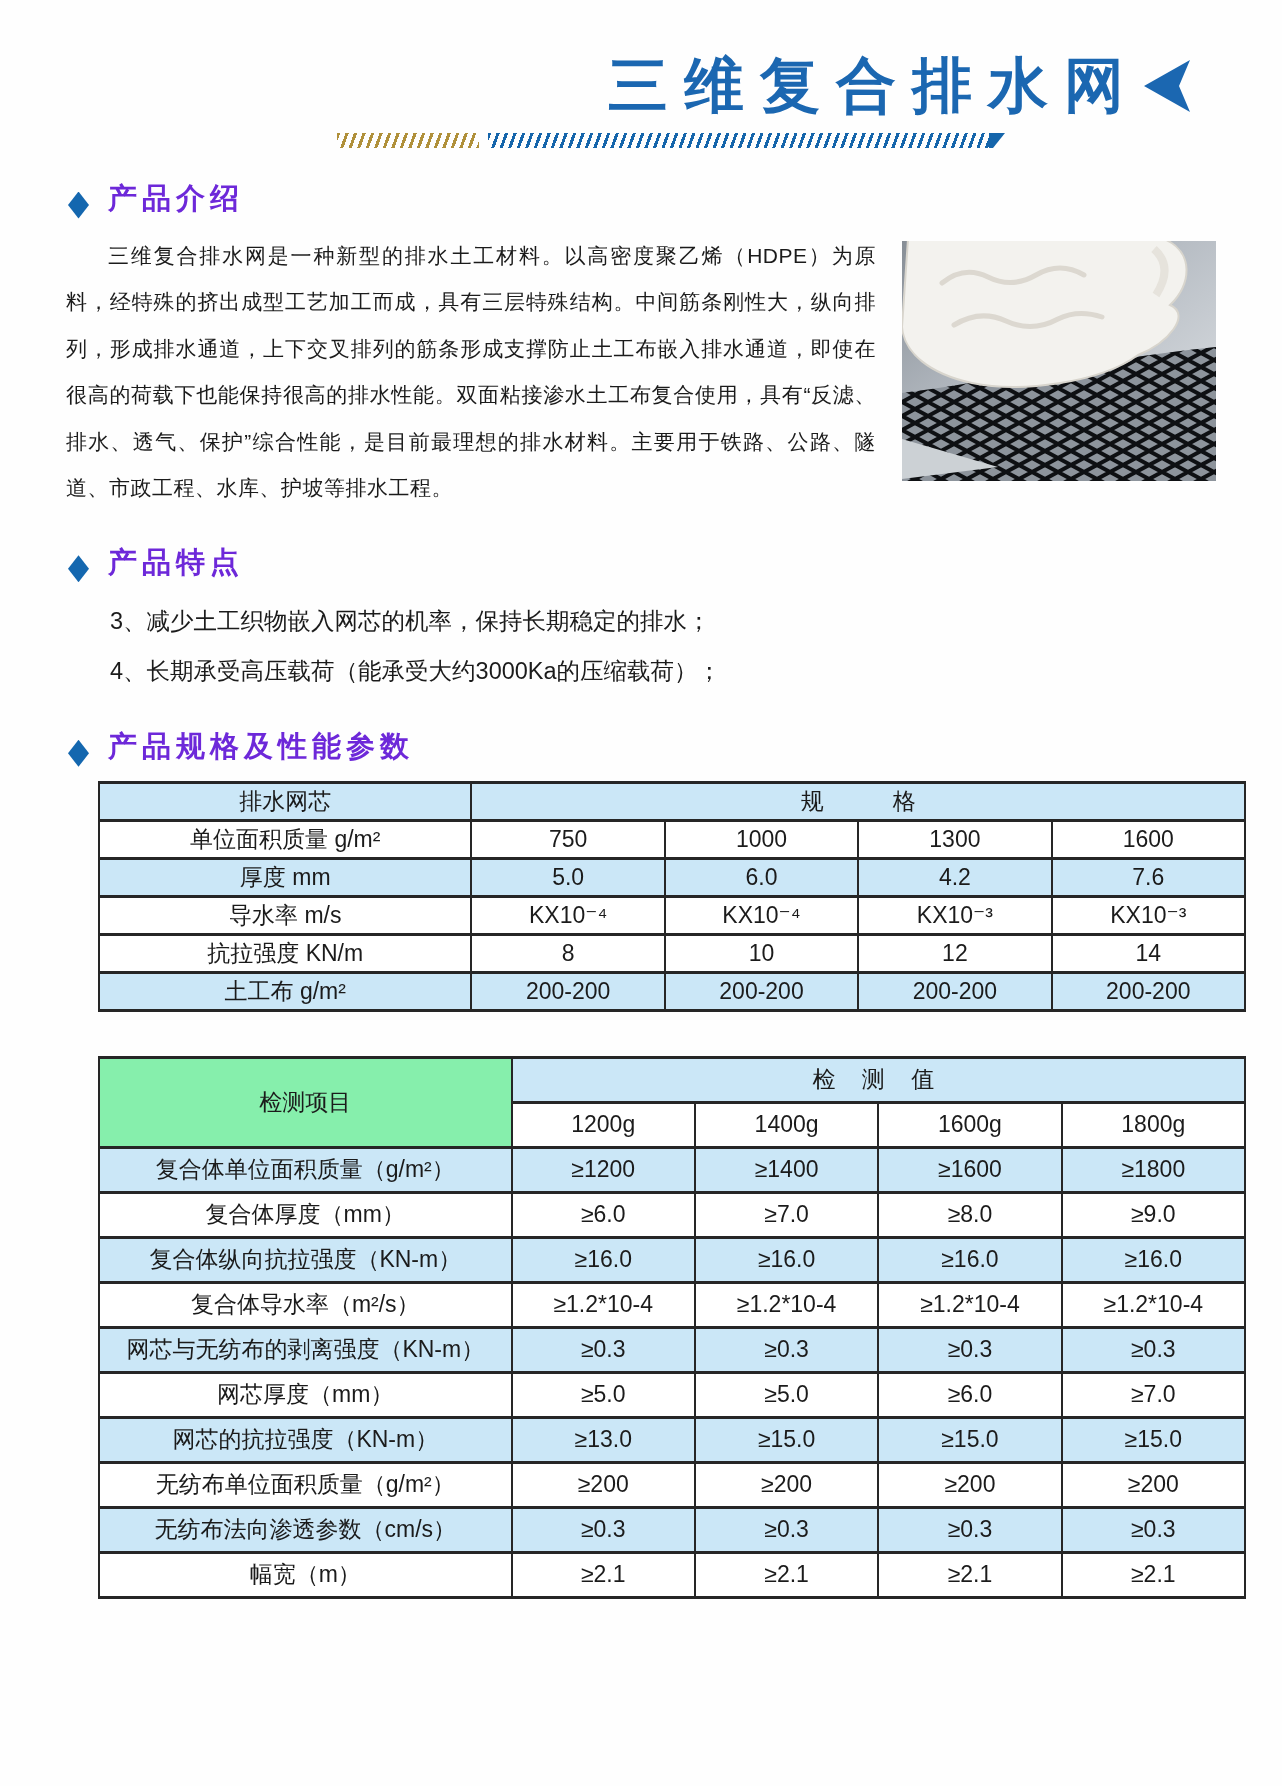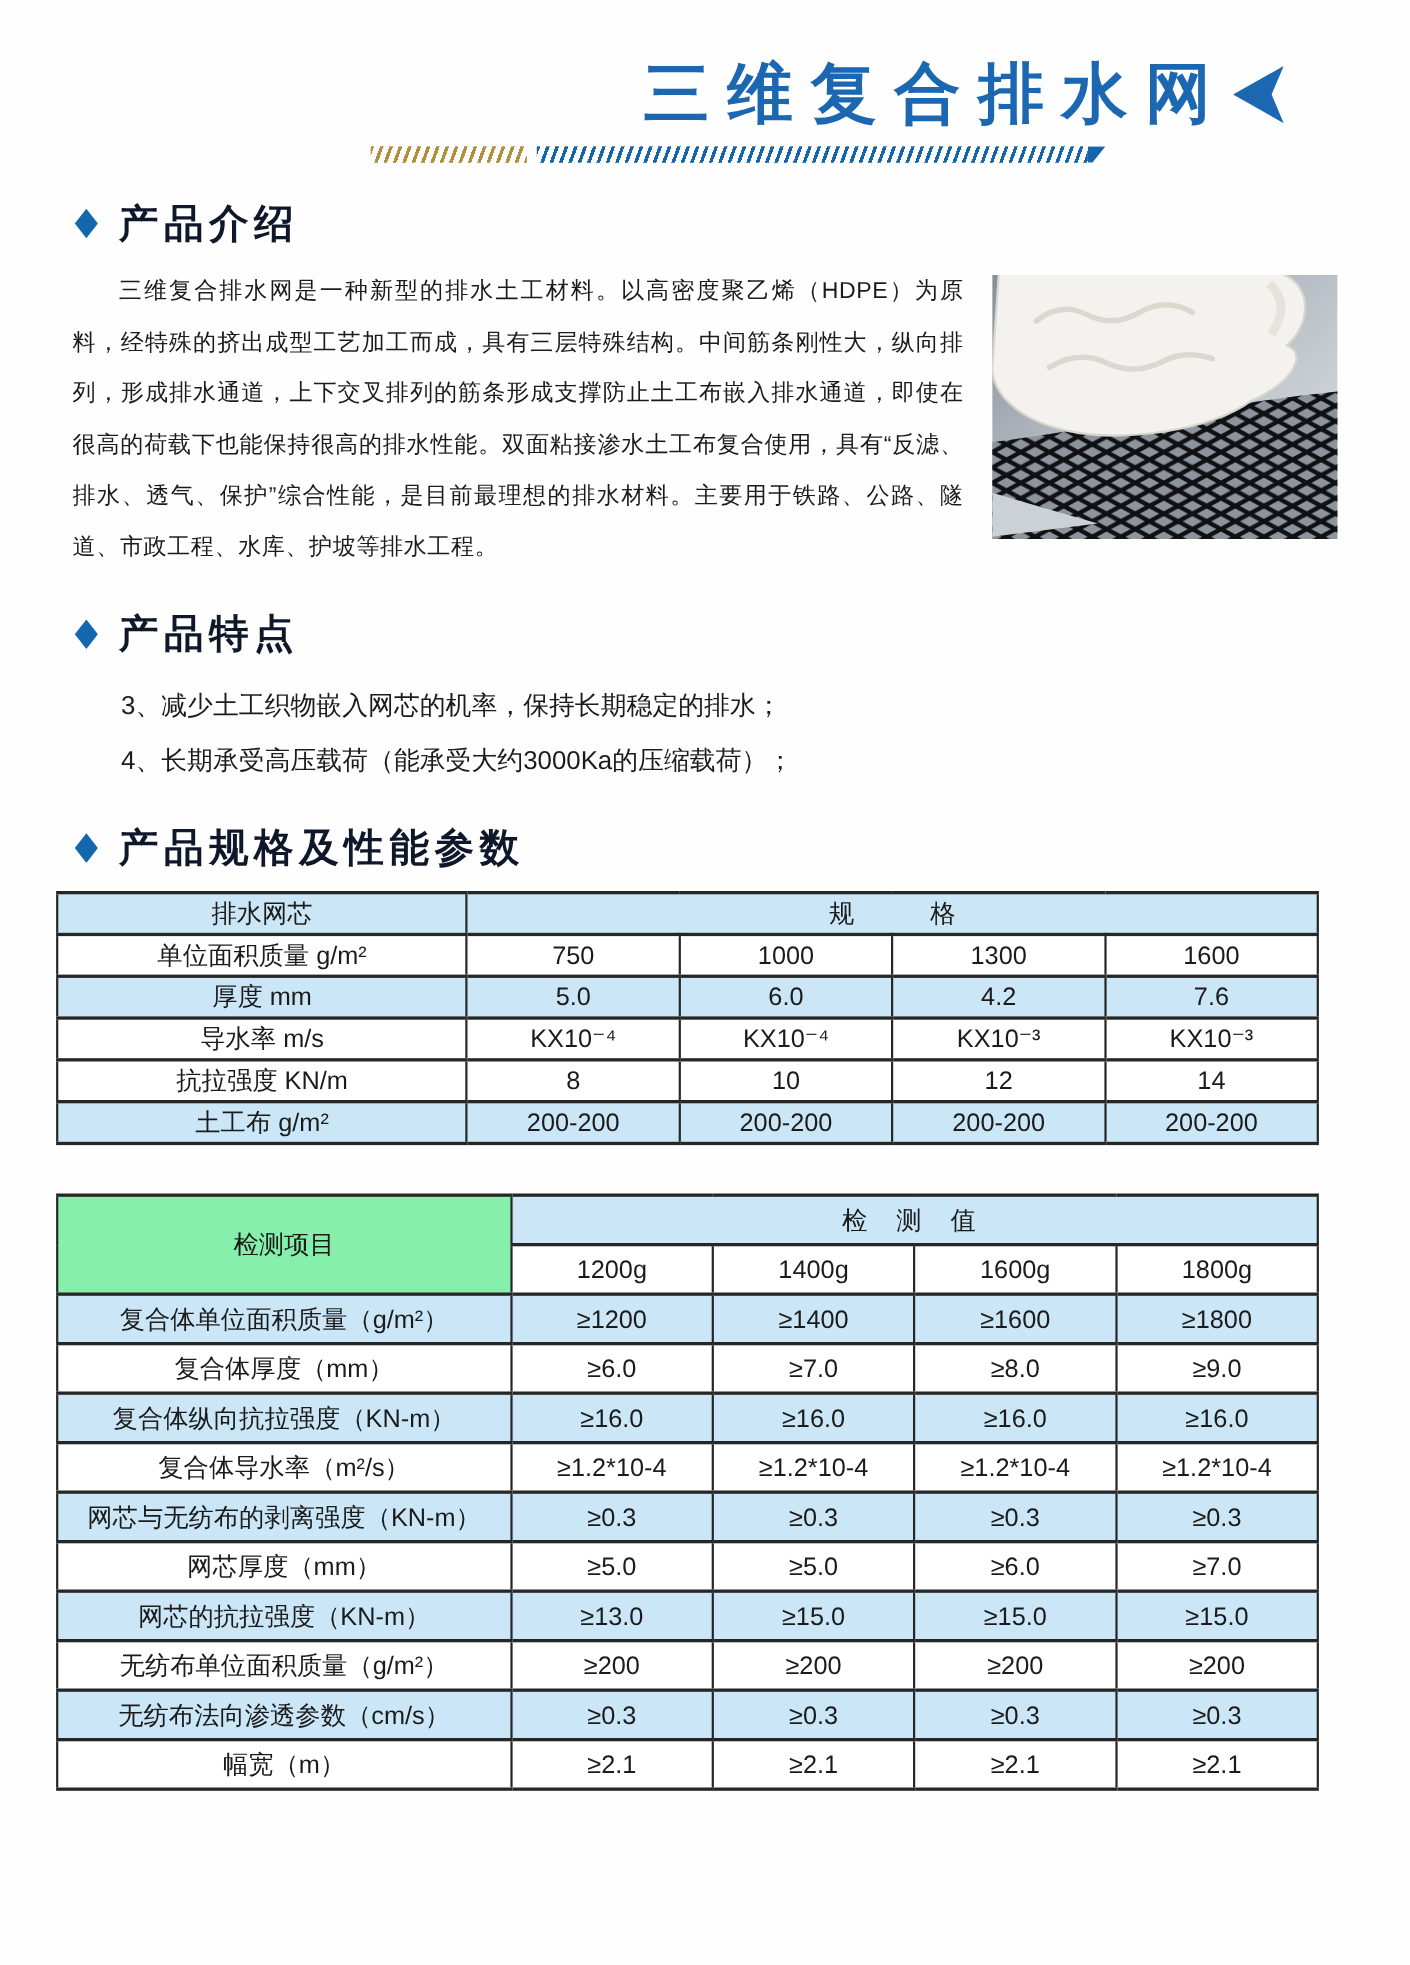--- a/index.html
+++ b/index.html
@@ -11,21 +11,21 @@
     overflow:hidden;
     font-family:"Liberation Sans","DejaVu Sans",sans-serif;
     color:#1b1b1b;
   }
   
   .masthead{padding-top:48px;}
   .title-row{
     display:flex;
     justify-content:flex-end;
     align-items:center;
-    padding-right:115px;
+    padding-right:92px;
     gap:10px;
   }
   .page-title{
     margin:0;
     font-family:"DejaVu Serif","Liberation Serif",serif;
     font-weight:bold;
     font-size:60px;
     letter-spacing:16px;
     color:#1b67b1;
     line-height:1.25;
@@ -50,25 +50,25 @@
     background:repeating-linear-gradient(110deg,#1565ab 0 3px,transparent 3px 8px);
   }
   .banner-endcap{
     width:16px;height:100%;
     background:#1565ab;
     clip-path:polygon(0 0,100% 0,25% 100%,0 100%);
   }
   
   .sec-head{
     display:flex;
-    align-items:center;
+    align-items:flex-end;
     gap:19px;
     margin:30px 0 0 68px;
-    color:#0f172a;
-    font-size:36px;
+    color:#6d28d9;
+    font-size:29px;
     font-weight:bold;
     letter-spacing:5px;
     line-height:1.4;
   }
   .diamond{
     width:21px;height:27px;
     background:#1467af;
     clip-path:polygon(50% 0,100% 50%,50% 100%,0 50%);
     flex:0 0 auto;
   }
@@ -98,21 +98,21 @@
   .feat-row{
     white-space:nowrap;
     line-height:50px;
     height:50px;
   }
   .feat-row .f1{display:inline-block;min-width:465px;}
   .feat-row .f2{display:inline;}
   
   .spec-table{
     width:1148px;
-    margin:14px 0 0 51px;
+    margin:14px 0 0 98px;
     border-collapse:collapse;
     table-layout:fixed;
     font-size:23px;
   }
   .spec-table td{
     border-left:2px solid #262626;
     border-right:2px solid #262626;
     border-top:3px solid #262626;
     border-bottom:3px solid #262626;
     text-align:center;

